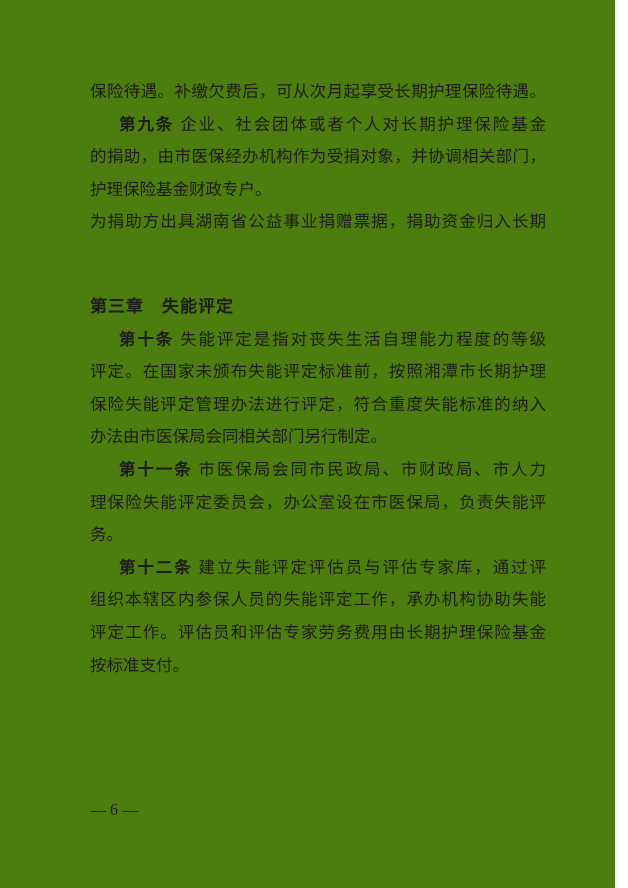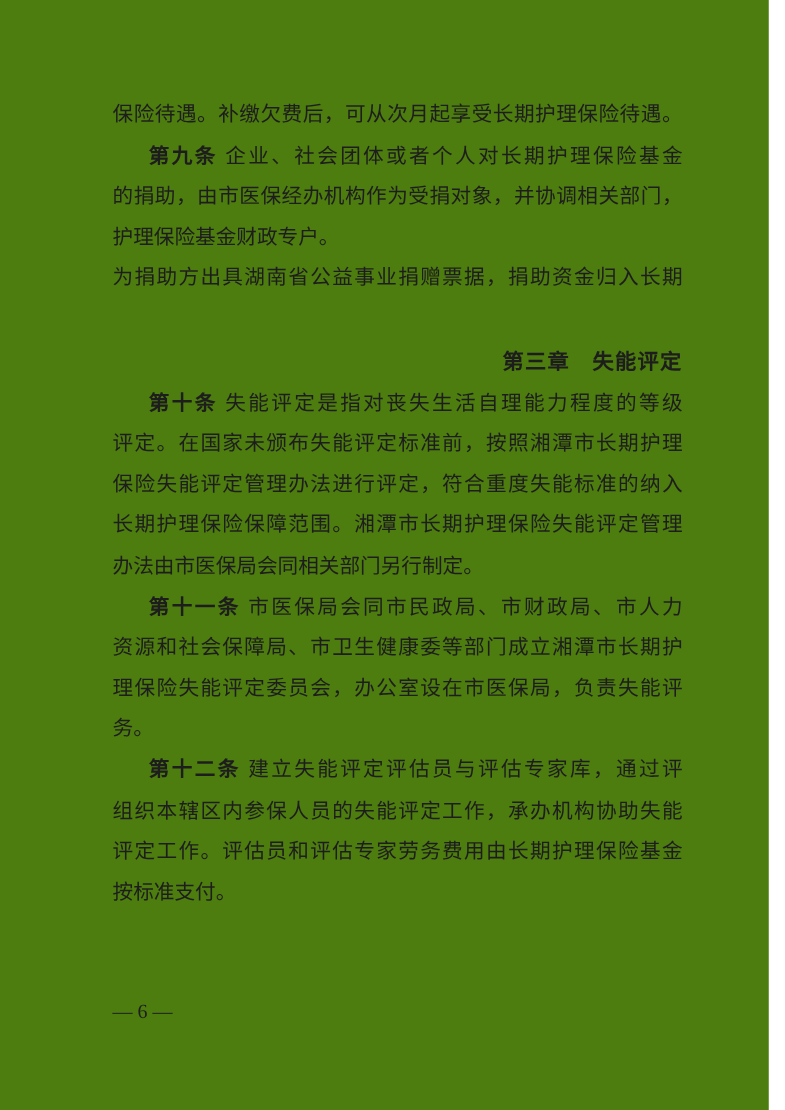--- a/index.html
+++ b/index.html
@@ -28,25 +28,25 @@
   .line {
     text-align: justify;
     text-align-last: justify;
     height: 32.6px;
     overflow: hidden;
   }
   .line.last { text-align-last: left; }
   .line.indent { text-indent: 29px; }
   .line b { font-weight: 700; }
   .chapter-heading {
-    text-align: right;
+    text-align: left;
     font-weight: 700;
     font-size: 17px;
     line-height: 32.6px;
-    margin-top: 35px;
+    margin-top: 52px;
     letter-spacing: 1px;
   }
   .footer {
     position: absolute;
     left: 90px;
     top: 800px;
     font-size: 16px;
     line-height: 20px;
     color: #1d1d1d;
   }
@@ -63,26 +63,24 @@
         <div class="line indent"><b>第九条</b> 企业、社会团体或者个人对长期护理保险基金</div>
         <div class="line">的捐助，由市医保经办机构作为受捐对象，并协调相关部门，</div>
         <div class="line last">护理保险基金财政专户。</div>
         <div class="line">为捐助方出具湖南省公益事业捐赠票据，捐助资金归入长期</div>
       </div>
       <div class="chapter-heading">第三章　失能评定</div>
       <div class="para">
         <div class="line indent"><b>第十条</b> 失能评定是指对丧失生活自理能力程度的等级</div>
         <div class="line">评定。在国家未颁布失能评定标准前，按照湘潭市长期护理</div>
         <div class="line">保险失能评定管理办法进行评定，符合重度失能标准的纳入</div>
-        <div class="line">长期护理保险保障范围。湘潭市长期护理保险失能评定管理</div>
         <div class="line last">办法由市医保局会同相关部门另行制定。</div>
       </div>
       <div class="para">
         <div class="line indent"><b>第十一条</b> 市医保局会同市民政局、市财政局、市人力</div>
-        <div class="line">资源和社会保障局、市卫生健康委等部门成立湘潭市长期护</div>
         <div class="line">理保险失能评定委员会，办公室设在市医保局，负责失能评</div>
         <div class="line last">务。</div>
       </div>
       <div class="para">
         <div class="line indent"><b>第十二条</b> 建立失能评定评估员与评估专家库，通过评</div>
         <div class="line">组织本辖区内参保人员的失能评定工作，承办机构协助失能</div>
         <div class="line">评定工作。评估员和评估专家劳务费用由长期护理保险基金</div>
         <div class="line last">按标准支付。</div>
       </div>
     </div>

